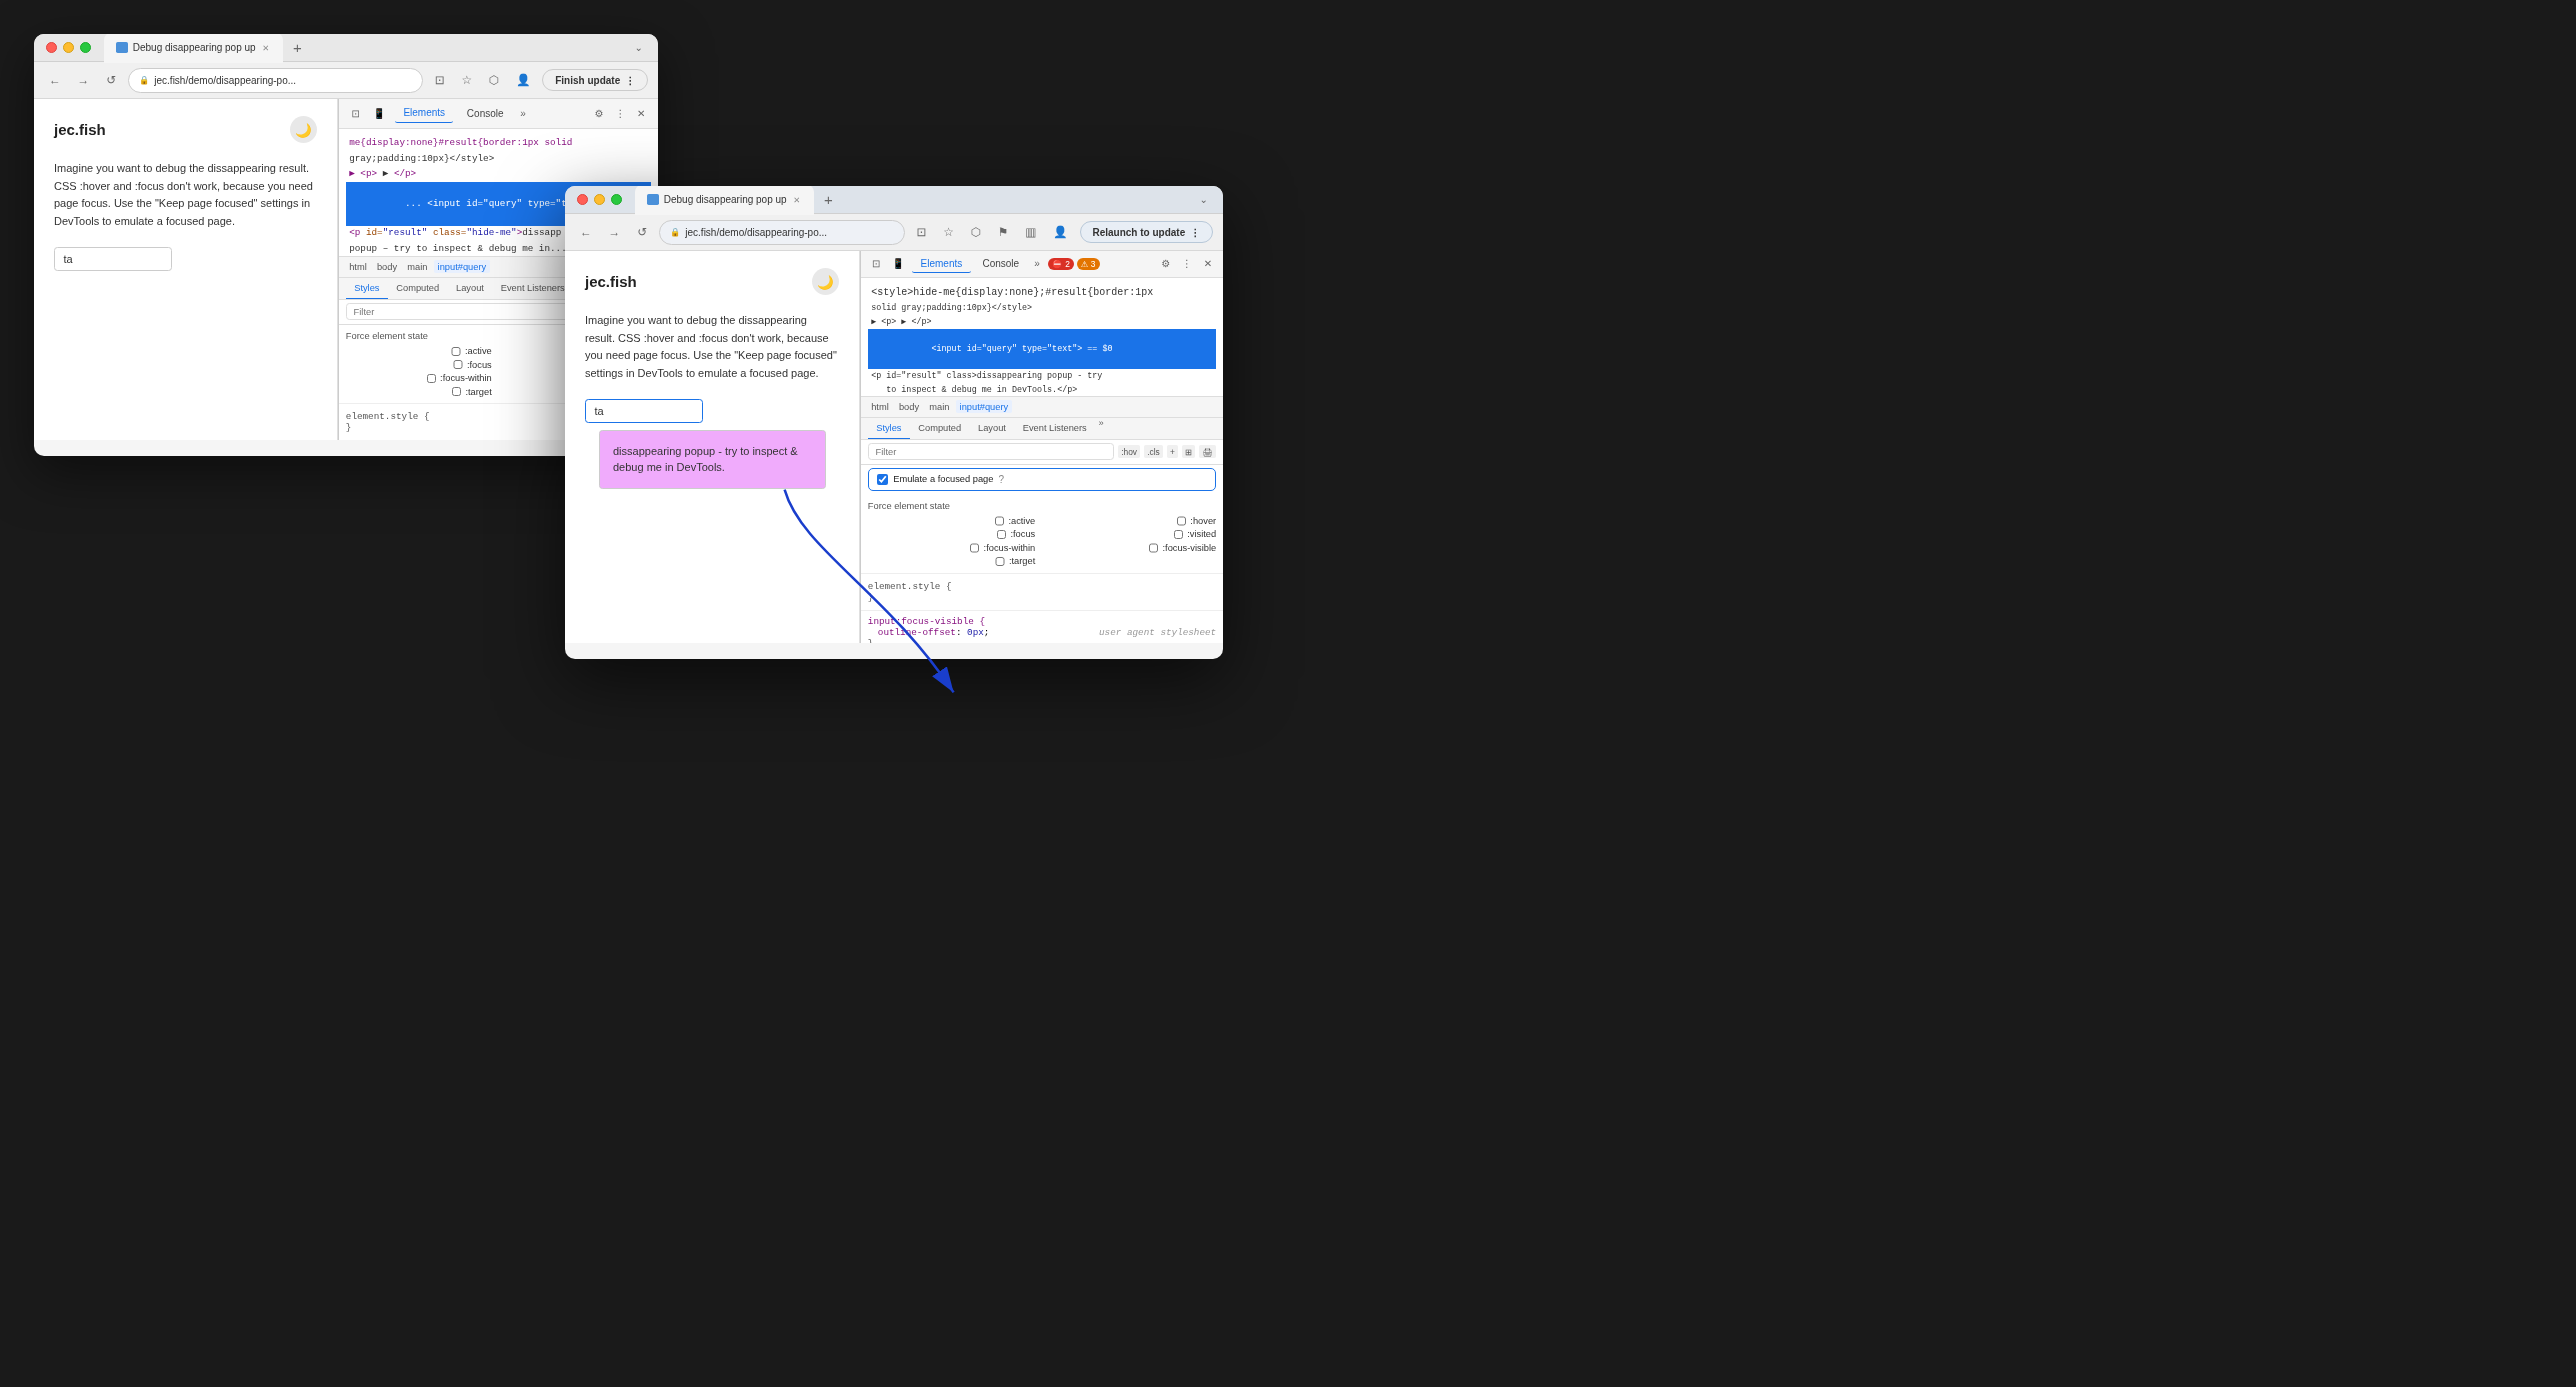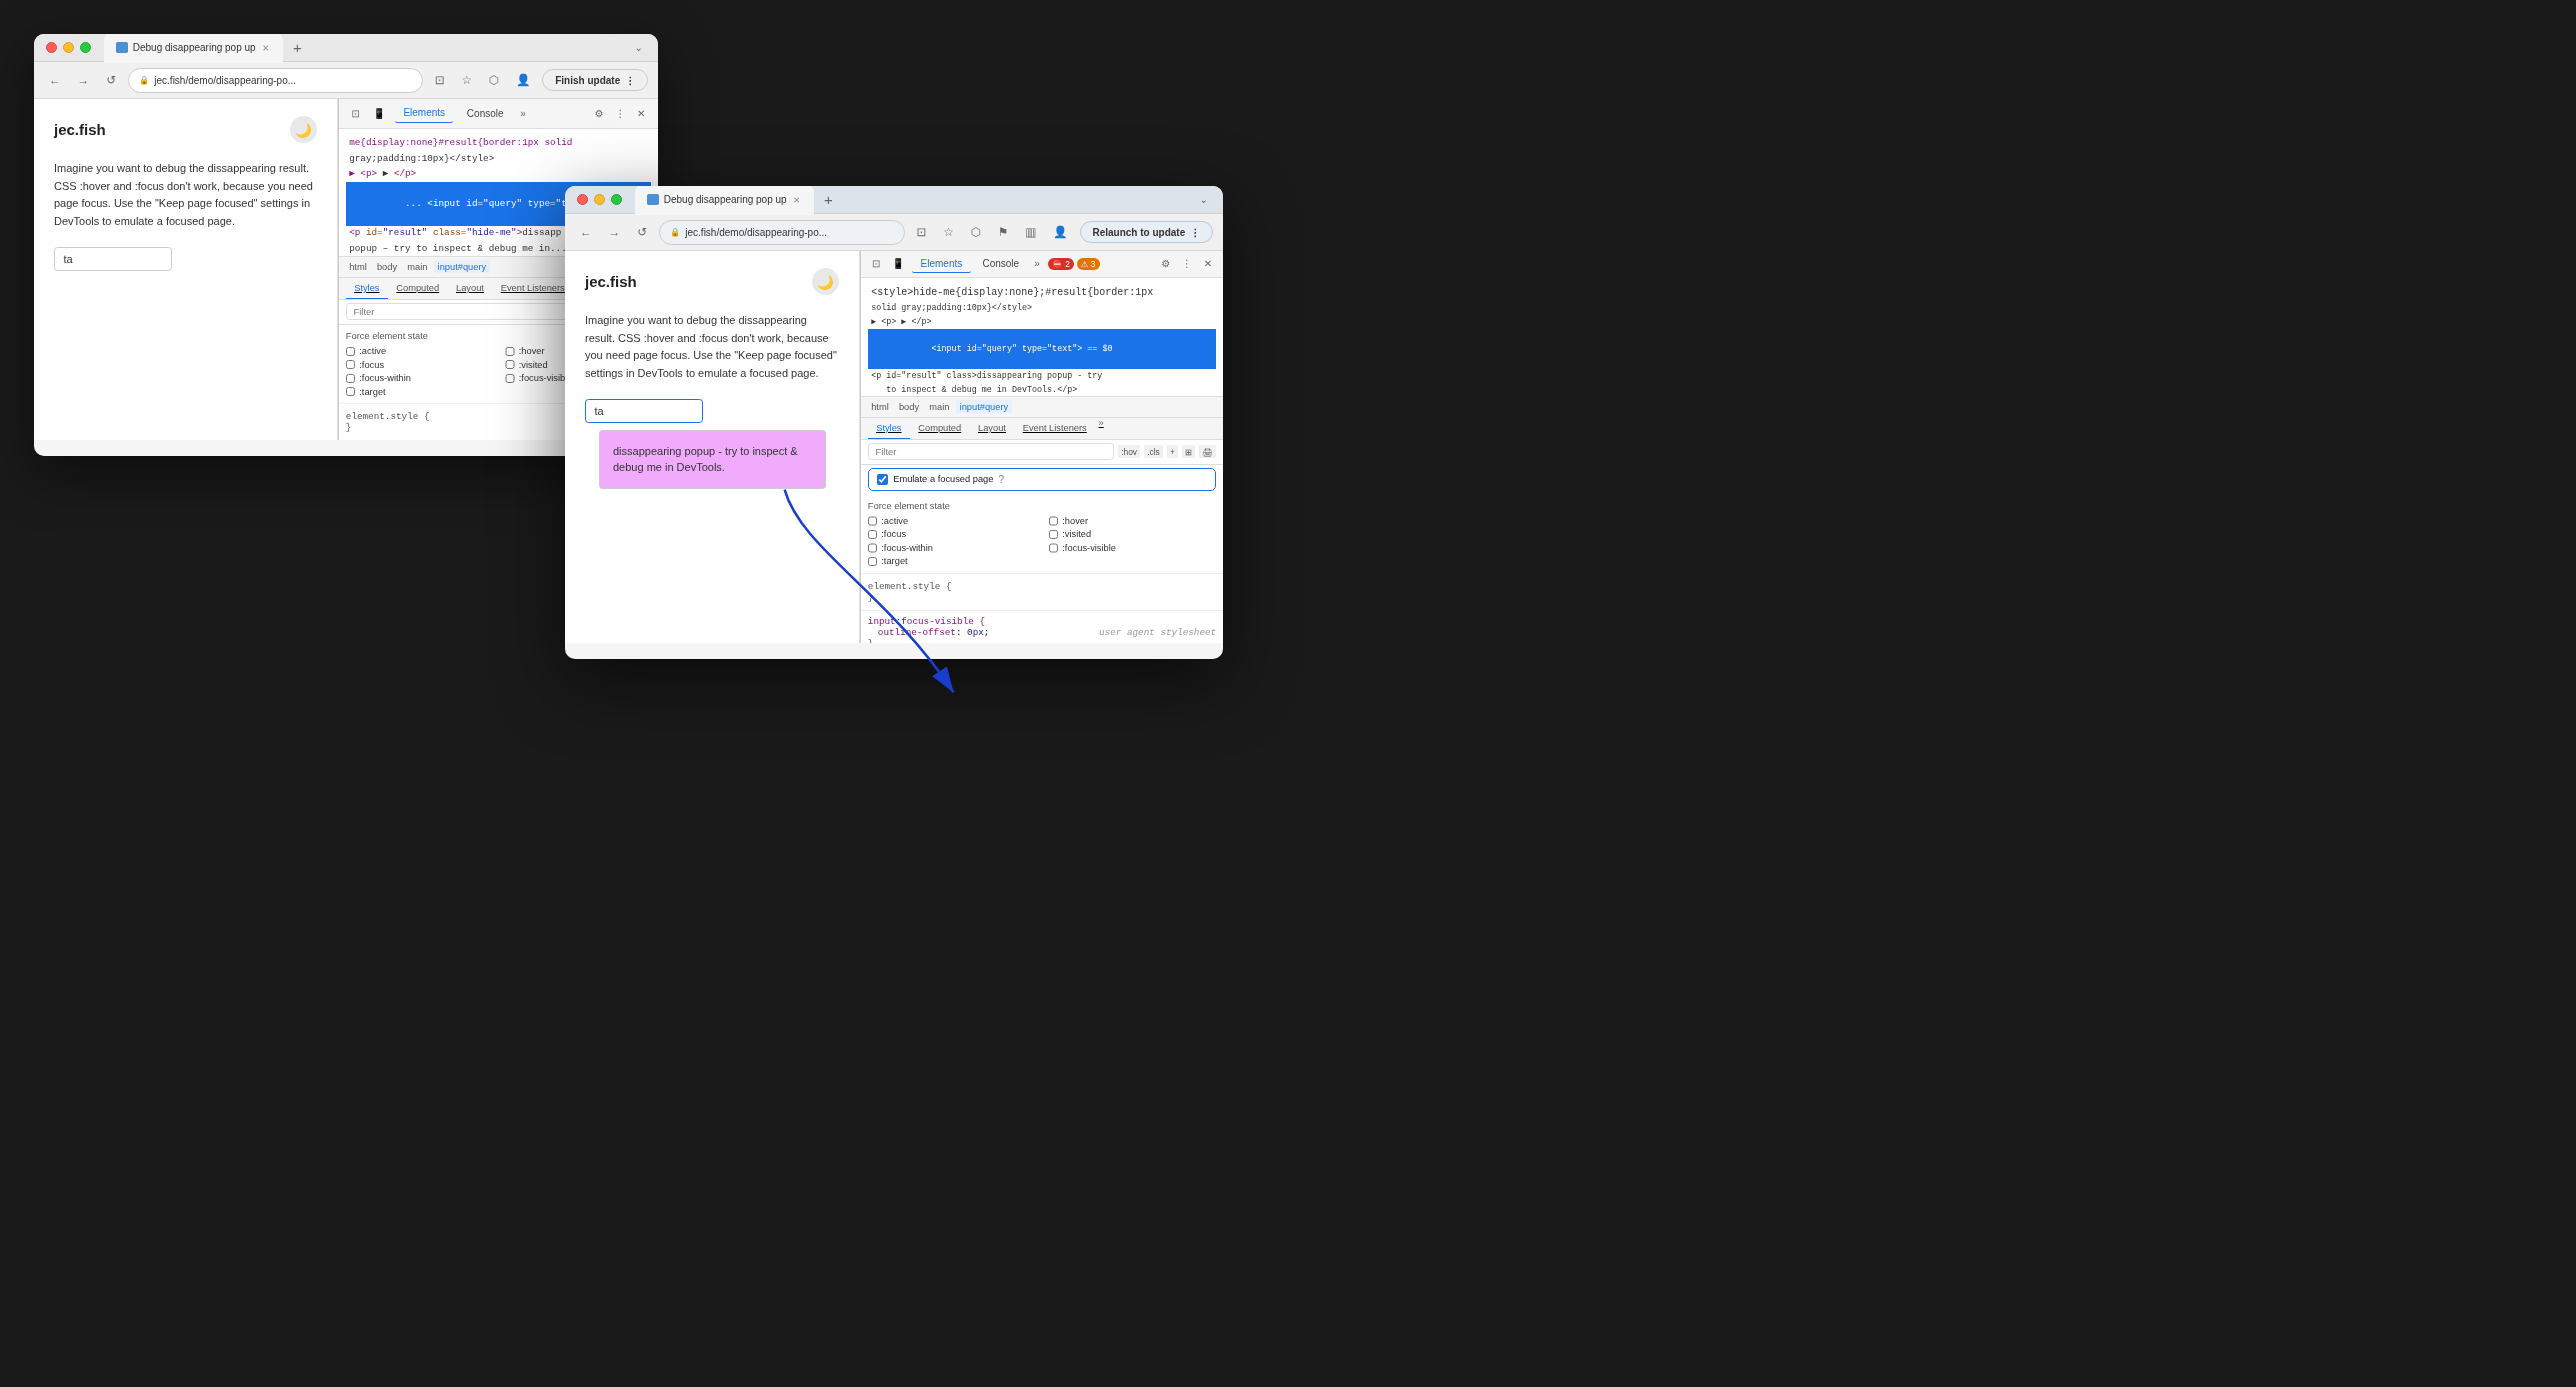--- a/index.html
+++ b/index.html
@@ -304,21 +304,20 @@
       flex: 1;
       display: flex;
       flex-direction: column;
     }
 
     .styles-tabs {
       display: flex;
       border-bottom: 0.8px solid #ddd;
       background: #f5f5f5;
       padding: 0 6.8px;
-      text-decoration: underline;
     }
 
     .styles-tab {
       padding: 5px 8.4px;
       font-size: 9.3px;
       color: #555;
       cursor: pointer;
     }
 
     .styles-tab-active {
@@ -369,20 +368,21 @@
       grid-template-columns: 1fr 1fr;
       gap: 3.4px 13.5px;
     }
 
     .force-state-item {
       display: flex;
       align-items: center;
       gap: 4.2px;
       font-size: 9.3px;
       color: #333;
+      justify-content: flex-end;
     }
 
     .force-state-item input[type="checkbox"] {
       width: 9.3px;
       height: 9.3px;
     }
 
     .element-style {
       padding: 6.8px;
       font-size: 9.3px;

